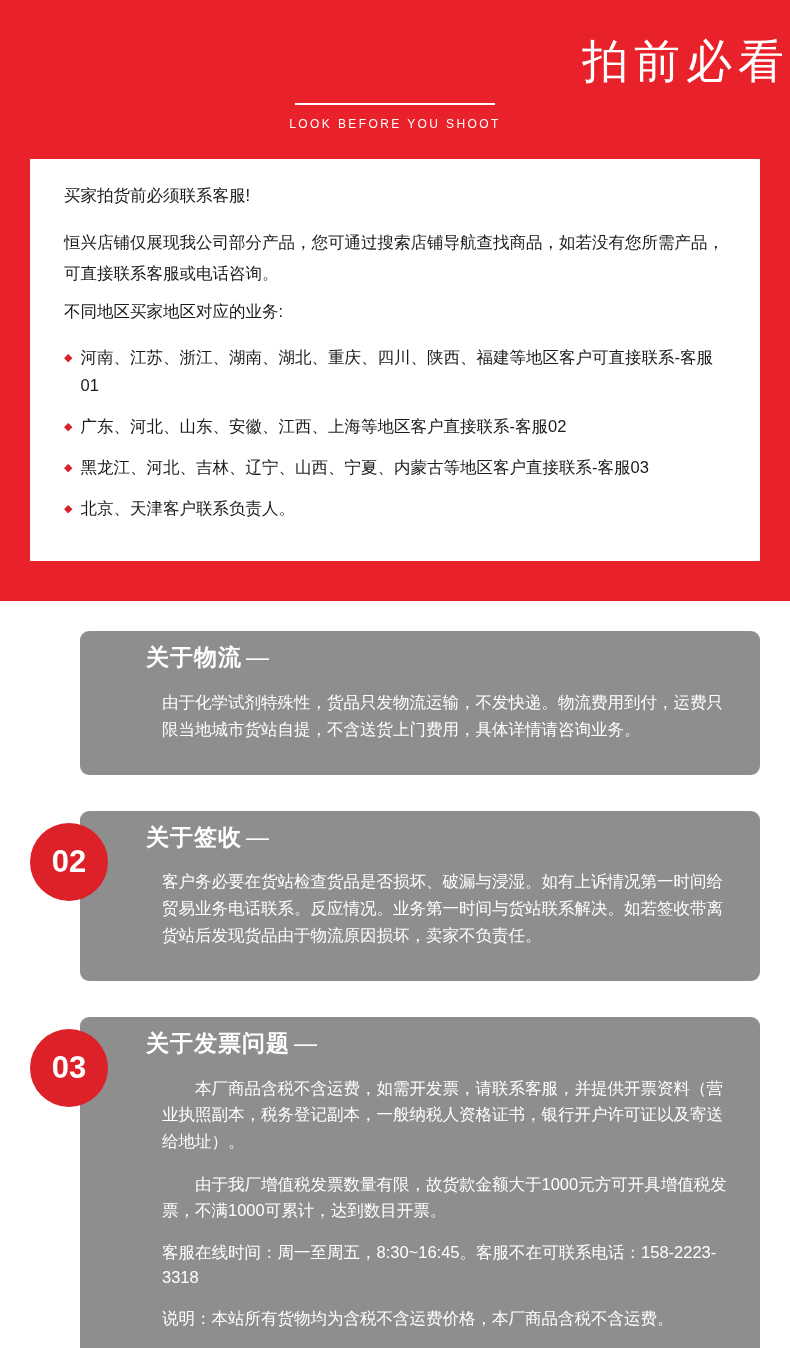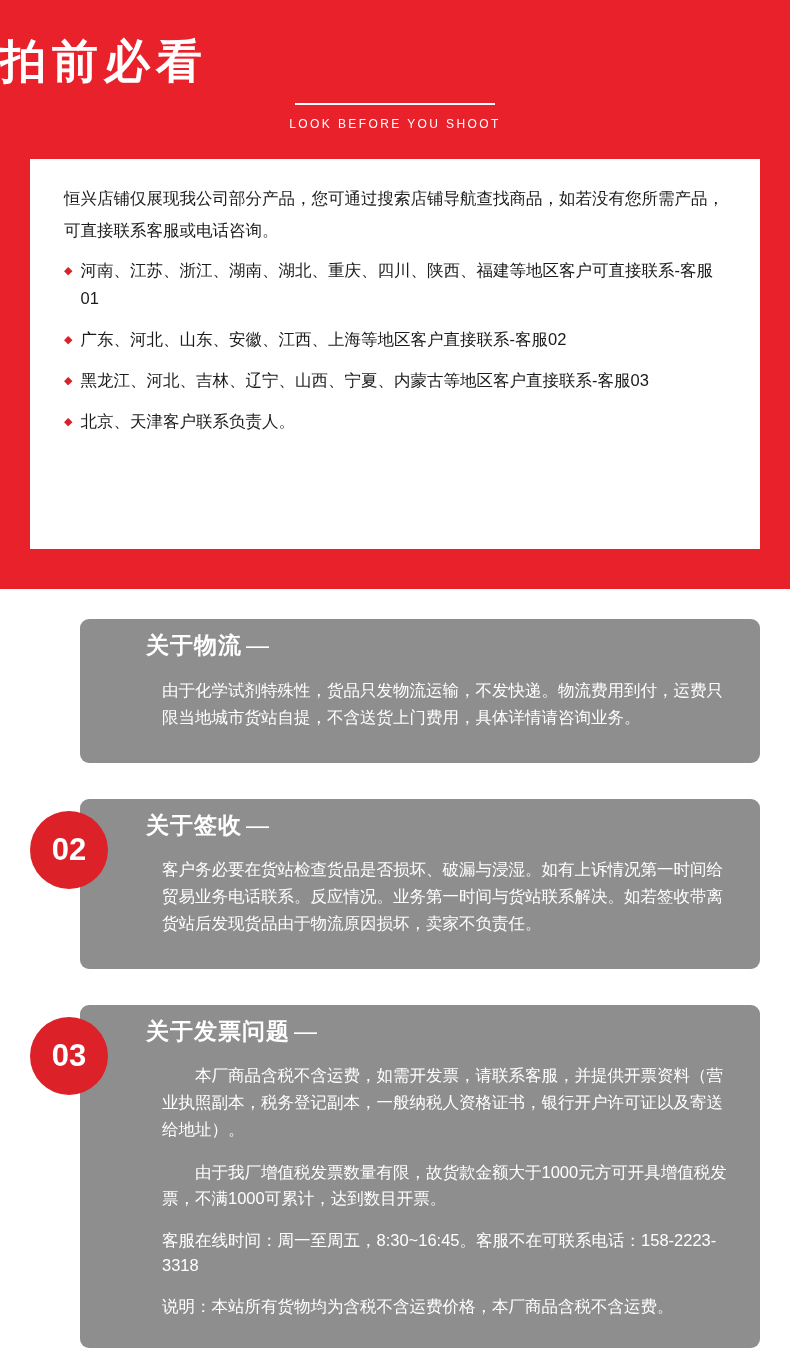--- a/index.html
+++ b/index.html
@@ -19,22 +19,22 @@
   
   .banner {
     background: #e8212a;
     padding: 26px 0 40px 0;
     position: relative;
   }
   .banner-title {
     color: #ffffff;
     font-size: 46px;
     letter-spacing: 6px;
-    text-align: left;
-    font-weight: bold;
+    text-align: right;
+    font-weight: normal;
     line-height: 1.2;
     margin: 8px 0 0 0;
   }
   .banner-rule {
     width: 200px;
     height: 2px;
     background: #ffffff;
     margin: 14px auto 0 auto;
   }
   .banner-sub {
@@ -141,21 +141,23 @@
 <body>
 
 <div class="page">
 
   <div class="banner">
     <div class="banner-title">拍前必看</div>
     <div class="banner-rule"></div>
     <div class="banner-sub">LOOK BEFORE YOU SHOOT</div>
 
     <div class="card">
+      <p>买家拍货前必须联系客服!</p>
       <p class="wide">恒兴店铺仅展现我公司部分产品，您可通过搜索店铺导航查找商品，如若没有您所需产品，可直接联系客服或电话咨询。</p>
+      <p>不同地区买家地区对应的业务:</p>
 
       <div class="bullet-row">
         <span class="diamond">◆</span>
         <span class="bullet-text">河南、江苏、浙江、湖南、湖北、重庆、四川、陕西、福建等地区客户可直接联系-客服01</span>
       </div>
       <div class="bullet-row">
         <span class="diamond">◆</span>
         <span class="bullet-text">广东、河北、山东、安徽、江西、上海等地区客户直接联系-客服02</span>
       </div>
       <div class="bullet-row">

